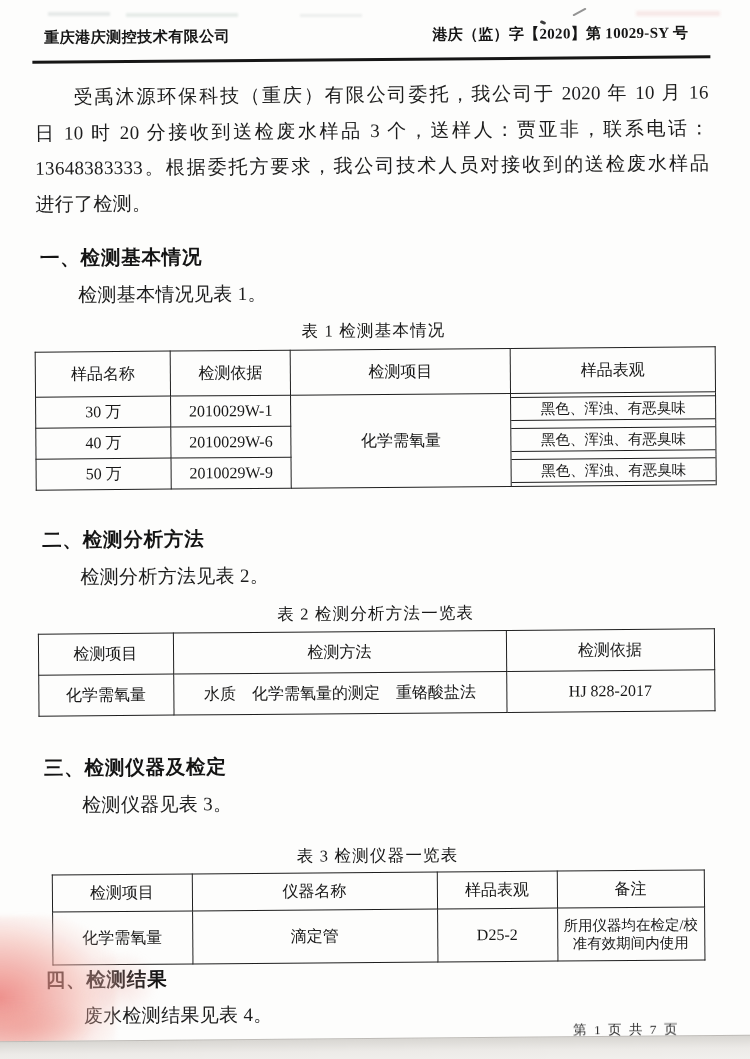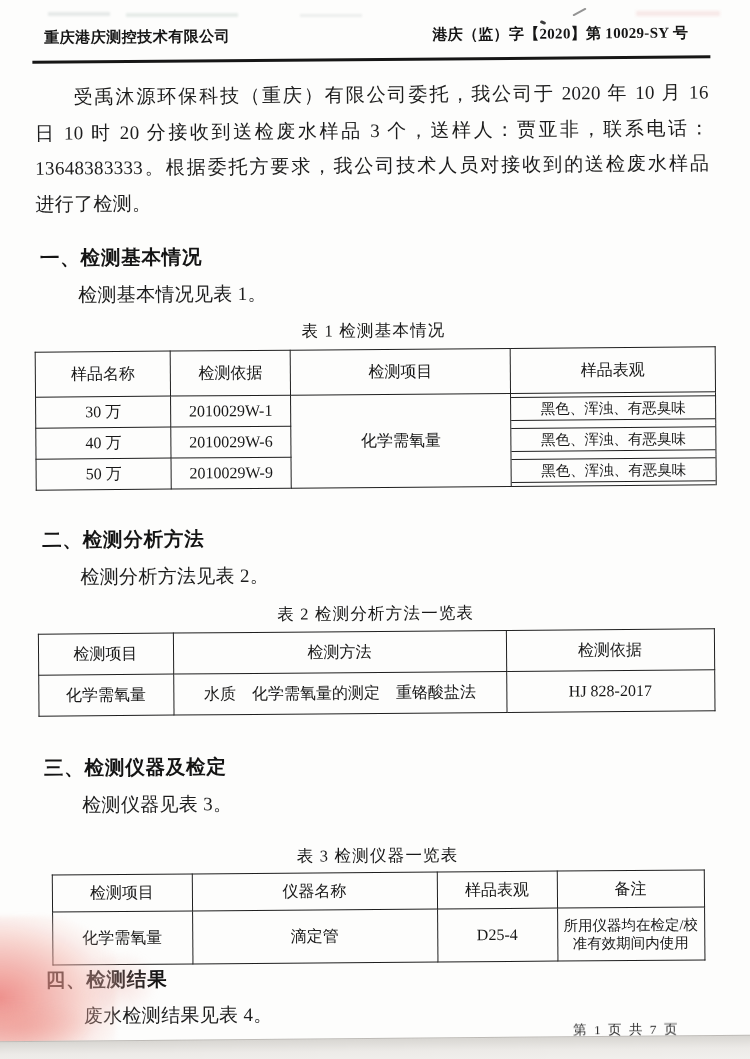--- a/index.html
+++ b/index.html
@@ -206,21 +206,21 @@
       <tbody>
           <tr>
         <th>检测项目</th>
         <th>仪器名称</th>
         <th>样品表观</th>
         <th>备注</th>
       </tr>
       <tr>
         <td>化学需氧量</td>
         <td>滴定管</td>
-        <td>D25-4</td>
+        <td>D25-2</td>
         <td class="note">所用仪器均在检定/校准有效期间内使用</td>
       </tr>
     </tbody>
       </table>
 
     <div class="sec-h h4">四、检测结果</div>
     <div class="lead lead4">废水检测结果见表 4。</div>
 
   </div>
 

